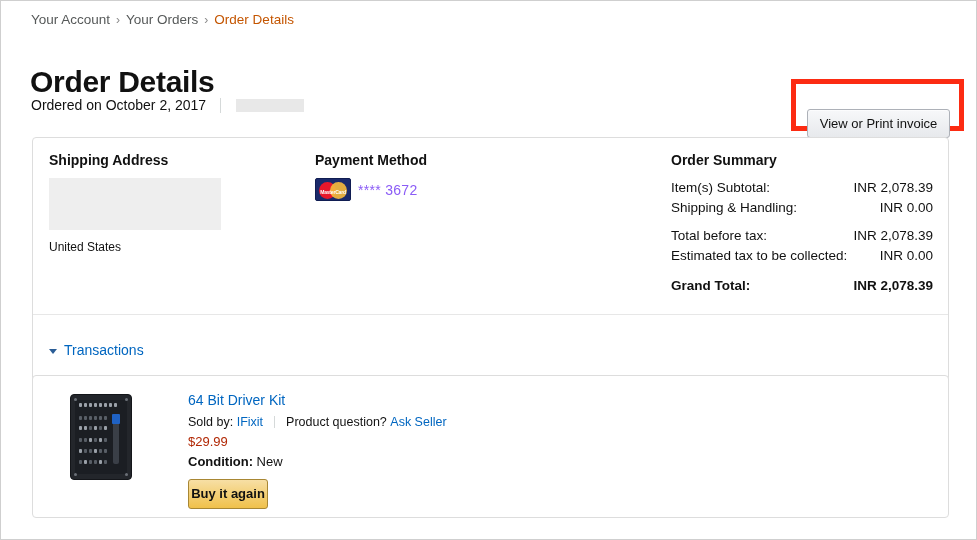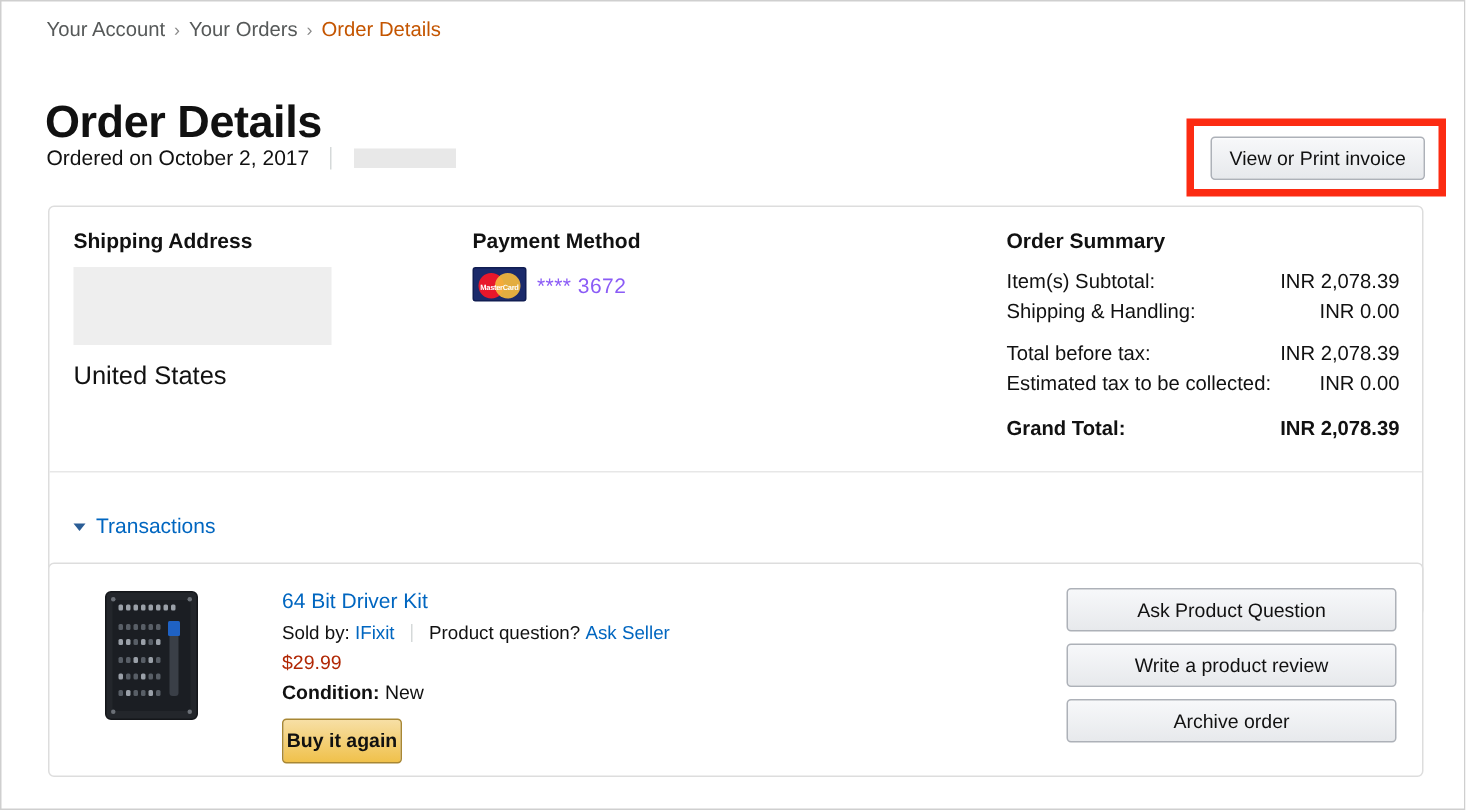--- a/index.html
+++ b/index.html
@@ -52,21 +52,21 @@
   }
 
   
   .annotation-box {
     position: absolute; left: 790px; top: 78px;
     width: 173px; height: 52px;
     border: 5px solid #fc2b12;
     background: transparent;
   }
   .invoice-button {
-    position: absolute; left: 806px; top: 90px;
+    position: absolute; left: 806px; top: 108px;
     width: 143px; height: 29px;
     border: 1px solid #adb1b8;
     border-radius: 3px;
     background: linear-gradient(to bottom, #f7f8fa 0%, #e7e9ec 100%);
     font-family: "Liberation Sans", sans-serif;
     font-size: 13px; color: #111111;
     display: flex; align-items: center; justify-content: center;
     cursor: pointer; white-space: nowrap;
     box-shadow: 0 1px 0 rgba(255,255,255,0.6) inset;
   }
@@ -92,21 +92,21 @@
   #col-payment  { left: 282px; width: 300px; }
   #col-summary  { left: 638px; width: 262px; }
 
   .col-head {
     font-size: 14px; font-weight: bold; color: #111111;
     margin: 0 0 11px 0; line-height: 1;
   }
   .redact-block {
     width: 172px; height: 52px; background: #eeeeee; margin-bottom: 10px;
   }
-  .addr-line { font-size: 17px; color: #111111; line-height: 1.3; }
+  .addr-line { font-size: 12px; color: #111111; line-height: 1.3; }
 
   
   .pay-row { display: flex; align-items: center; gap: 7px; }
   .card-icon {
     width: 36px; height: 23px; border-radius: 2px;
     background: #1b2a6b;
     position: relative; overflow: hidden; flex: none;
     border: 1px solid #101d52;
   }
   .card-icon .circ { position: absolute; top: 3px; width: 17px; height: 17px; border-radius: 50%; }
@@ -377,20 +377,15 @@
         <span>Product question?</span>&nbsp;<span class="lnk">Ask Seller</span>
       </div>
       <div class="item-price">$29.99</div>
       <div class="item-cond">
         <b>Condition:</b>
         <span>New</span>
       </div>
       <div class="buy-again">Buy it again</div>
     </div>
 
-    <div class="item-actions">
-      <div class="action-btn">Ask Product Question</div>
-      <div class="action-btn">Write a product review</div>
-      <div class="action-btn">Archive order</div>
-    </div>
   </section>
 
 </div>
 
 </body></html>

